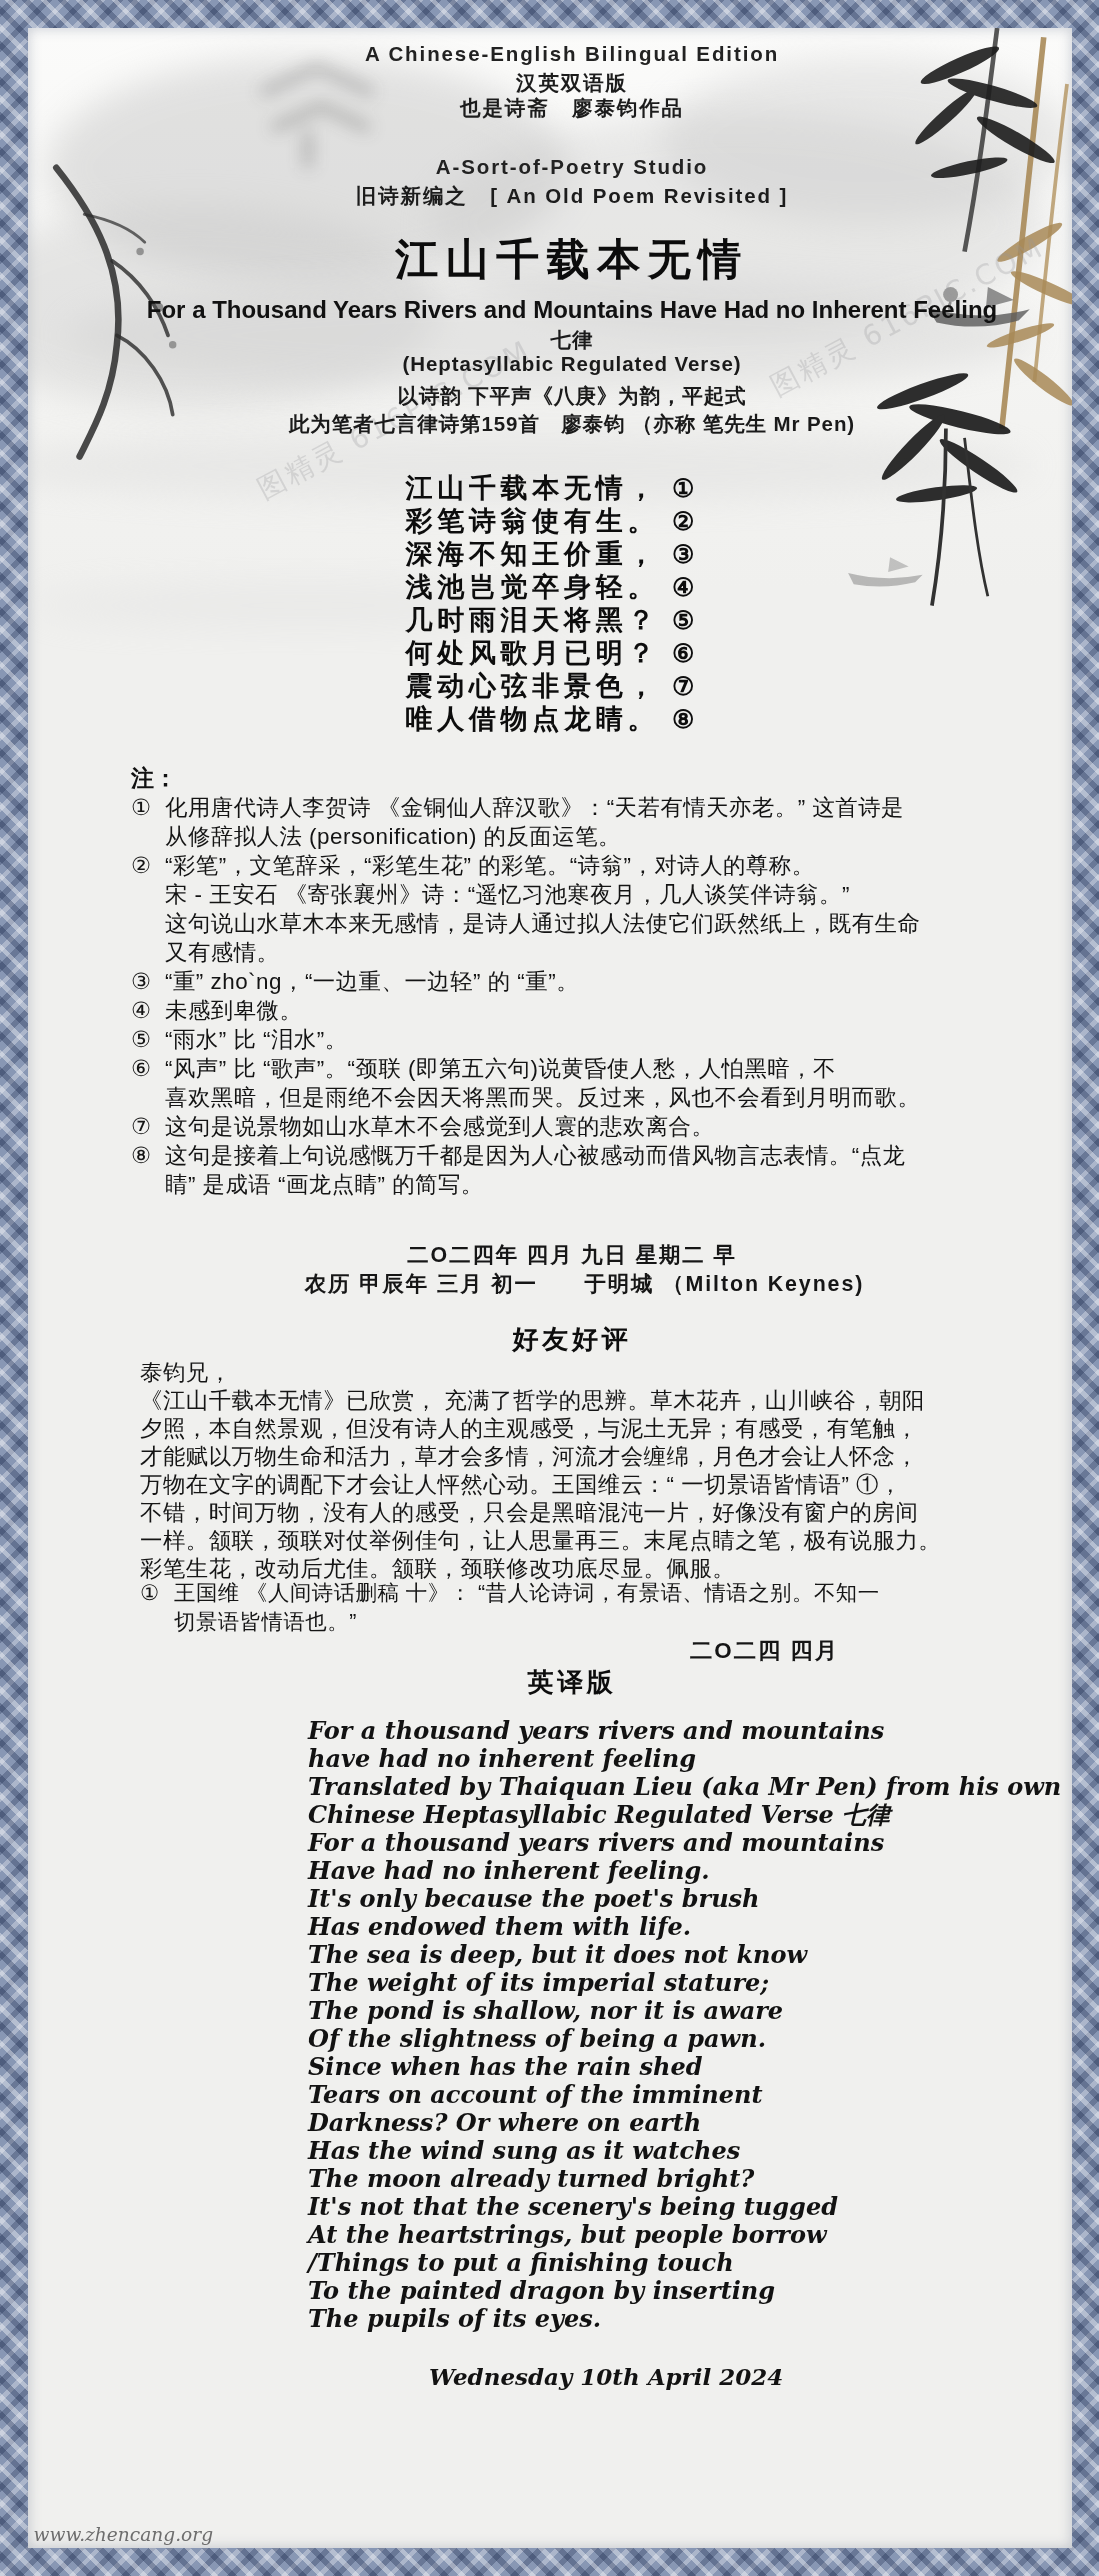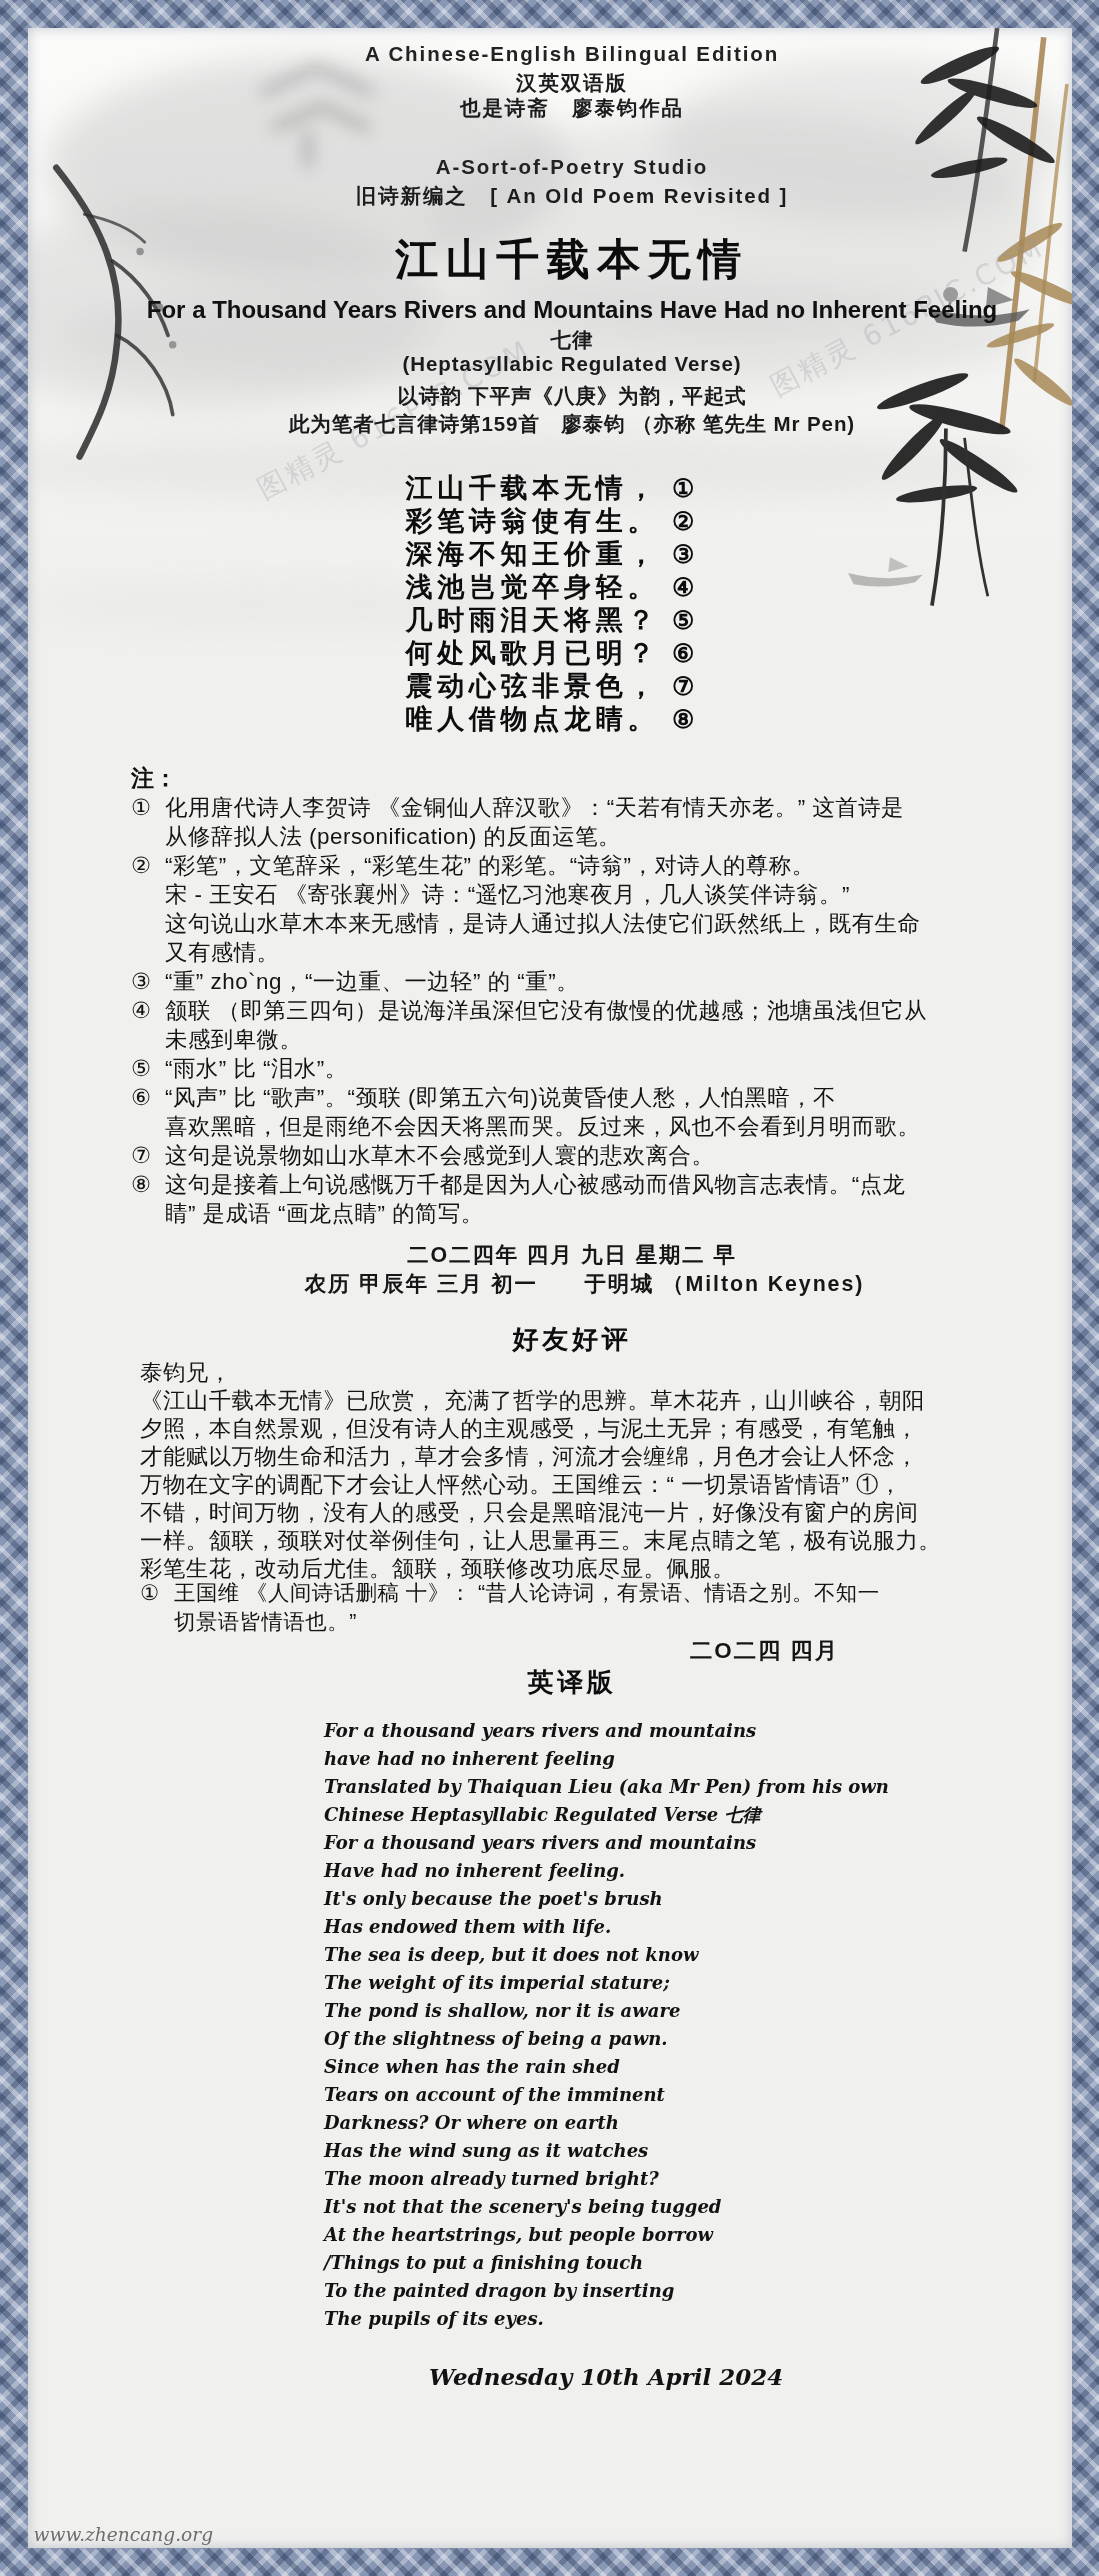--- a/index.html
+++ b/index.html
@@ -49,21 +49,21 @@
   .nhead{font-size:23px;font-weight:700;line-height:29px;color:#111;}
   .dateline{font-size:21.4px;font-weight:600;letter-spacing:1.9px;color:#161616;text-align:center;}
   .sec-head{font-size:26px;font-weight:800;letter-spacing:3.7px;color:#0d0d0d;}
   .comment .line{font-size:22.4px;line-height:28px;letter-spacing:0.5px;color:#151515;white-space:nowrap;}
   .footnote .note-marker{flex:0 0 34px;font-size:21.4px;line-height:29px;}
   .footnote .note-body .line{font-size:21.4px;line-height:29px;white-space:nowrap;color:#151515;}
   .cdate{font-size:22.4px;font-weight:600;letter-spacing:1.9px;color:#151515;}
   
   .trans .line{
     font-family:"DejaVu Serif", serif;font-style:italic;font-weight:700;
-    font-size:18px;line-height:28px;color:#121212;white-space:nowrap;margin-left:16px;
+    font-size:24px;line-height:28px;color:#121212;white-space:nowrap;
   }
   .wday{font-family:"DejaVu Serif", serif;font-style:italic;font-weight:700;font-size:23px;color:#121212;white-space:nowrap;}
   .site{font-family:"DejaVu Serif", serif;font-style:italic;font-size:18.6px;color:#6d6d6d;}
 </style>
 </head>
 <body>
 
 <div class="page">
   <div class="sheet">
 
@@ -210,21 +210,20 @@
           </div>
           <div class="note-row">
             <span class="note-marker">③</span>
             <div class="note-body">
               <div class="line">“重” zho`ng，“一边重、一边轻” 的 “重”。</div>
             </div>
           </div>
           <div class="note-row">
             <span class="note-marker">④</span>
             <div class="note-body">
-              <div class="line">颔联 （即第三四句）是说海洋虽深但它没有傲慢的优越感；池塘虽浅但它从</div>
               <div class="line">未感到卑微。</div>
             </div>
           </div>
           <div class="note-row">
             <span class="note-marker">⑤</span>
             <div class="note-body">
               <div class="line">“雨水” 比 “泪水”。</div>
             </div>
           </div>
           <div class="note-row">

